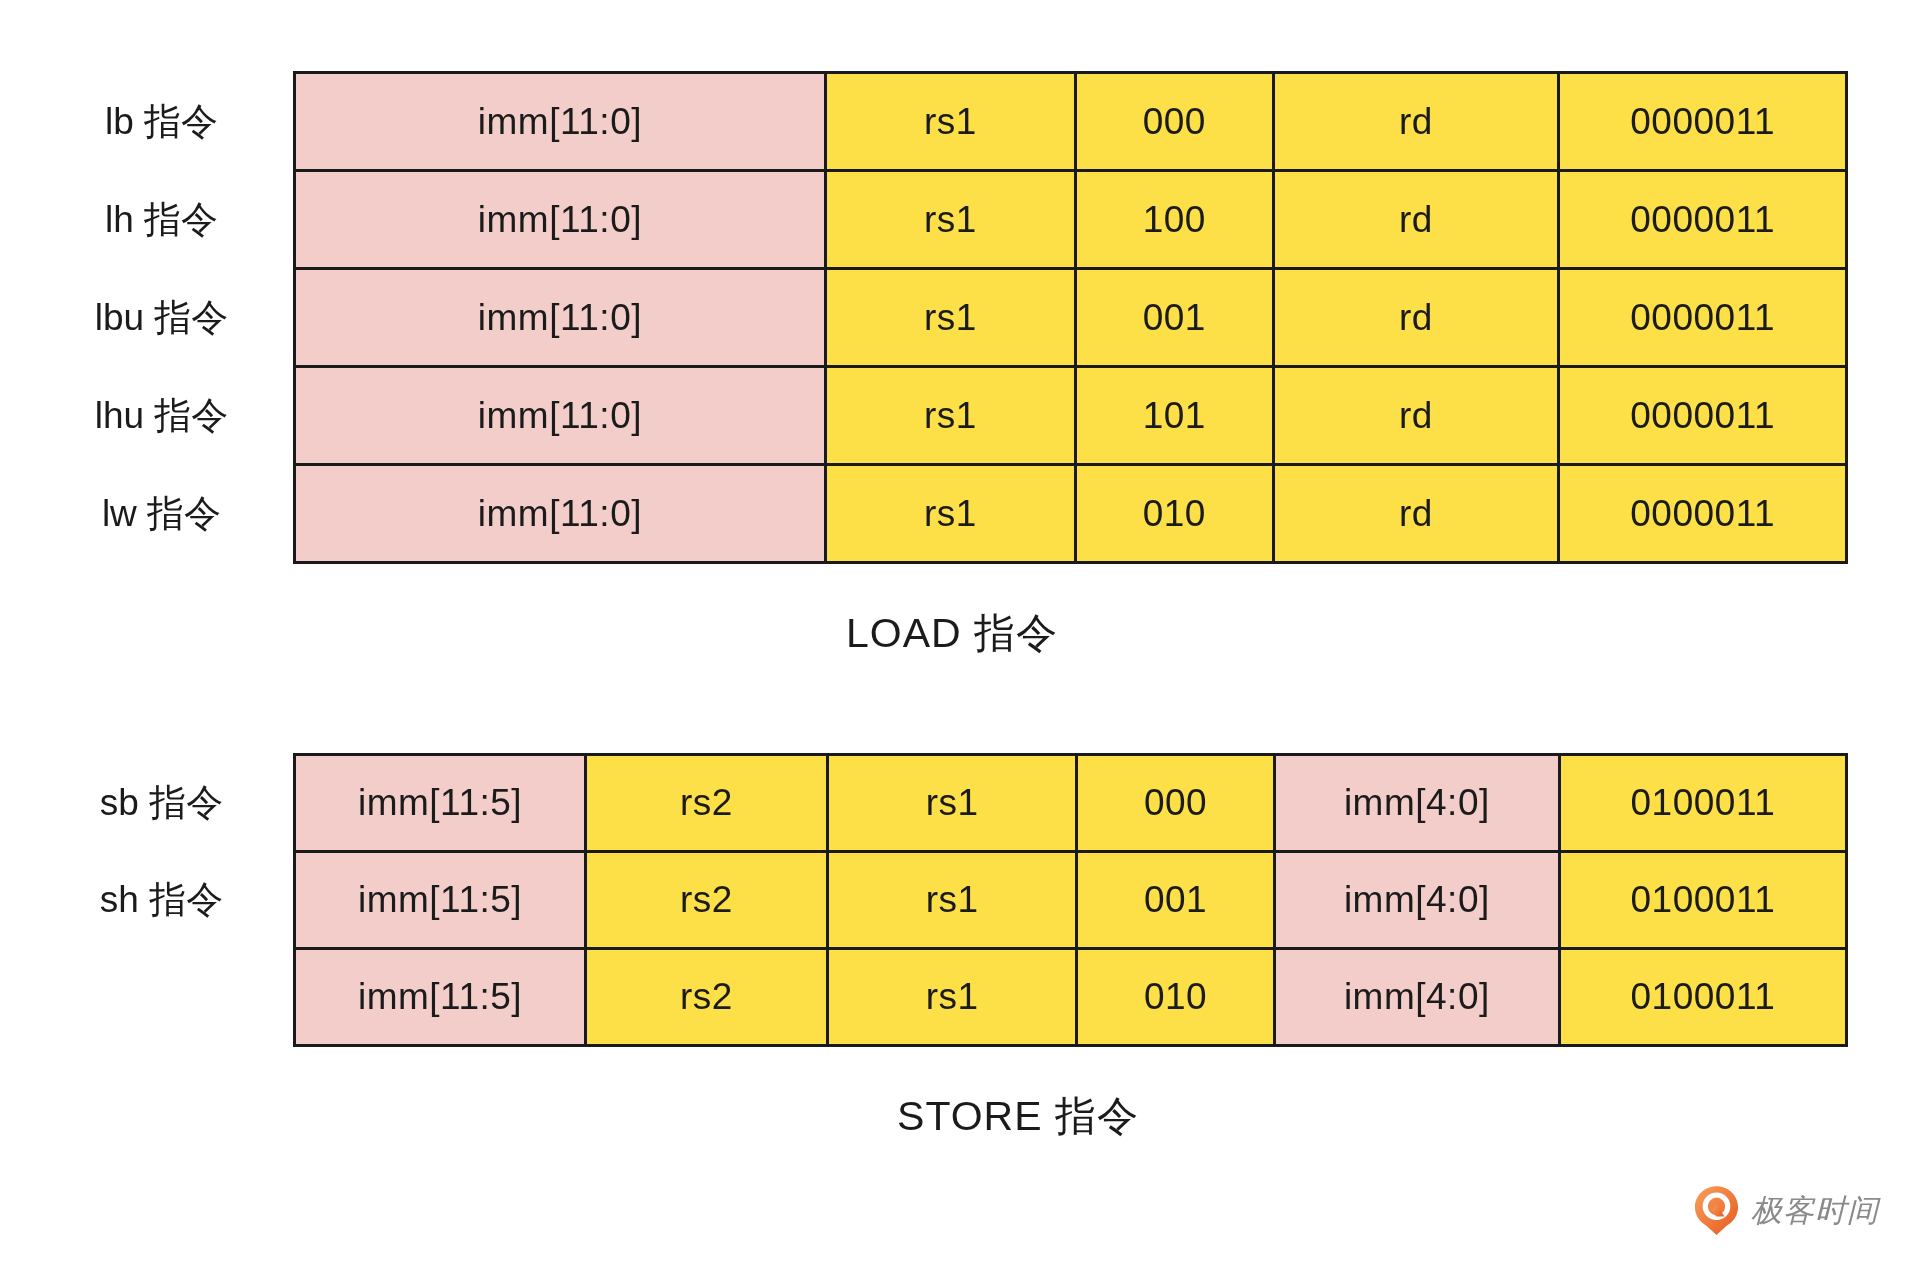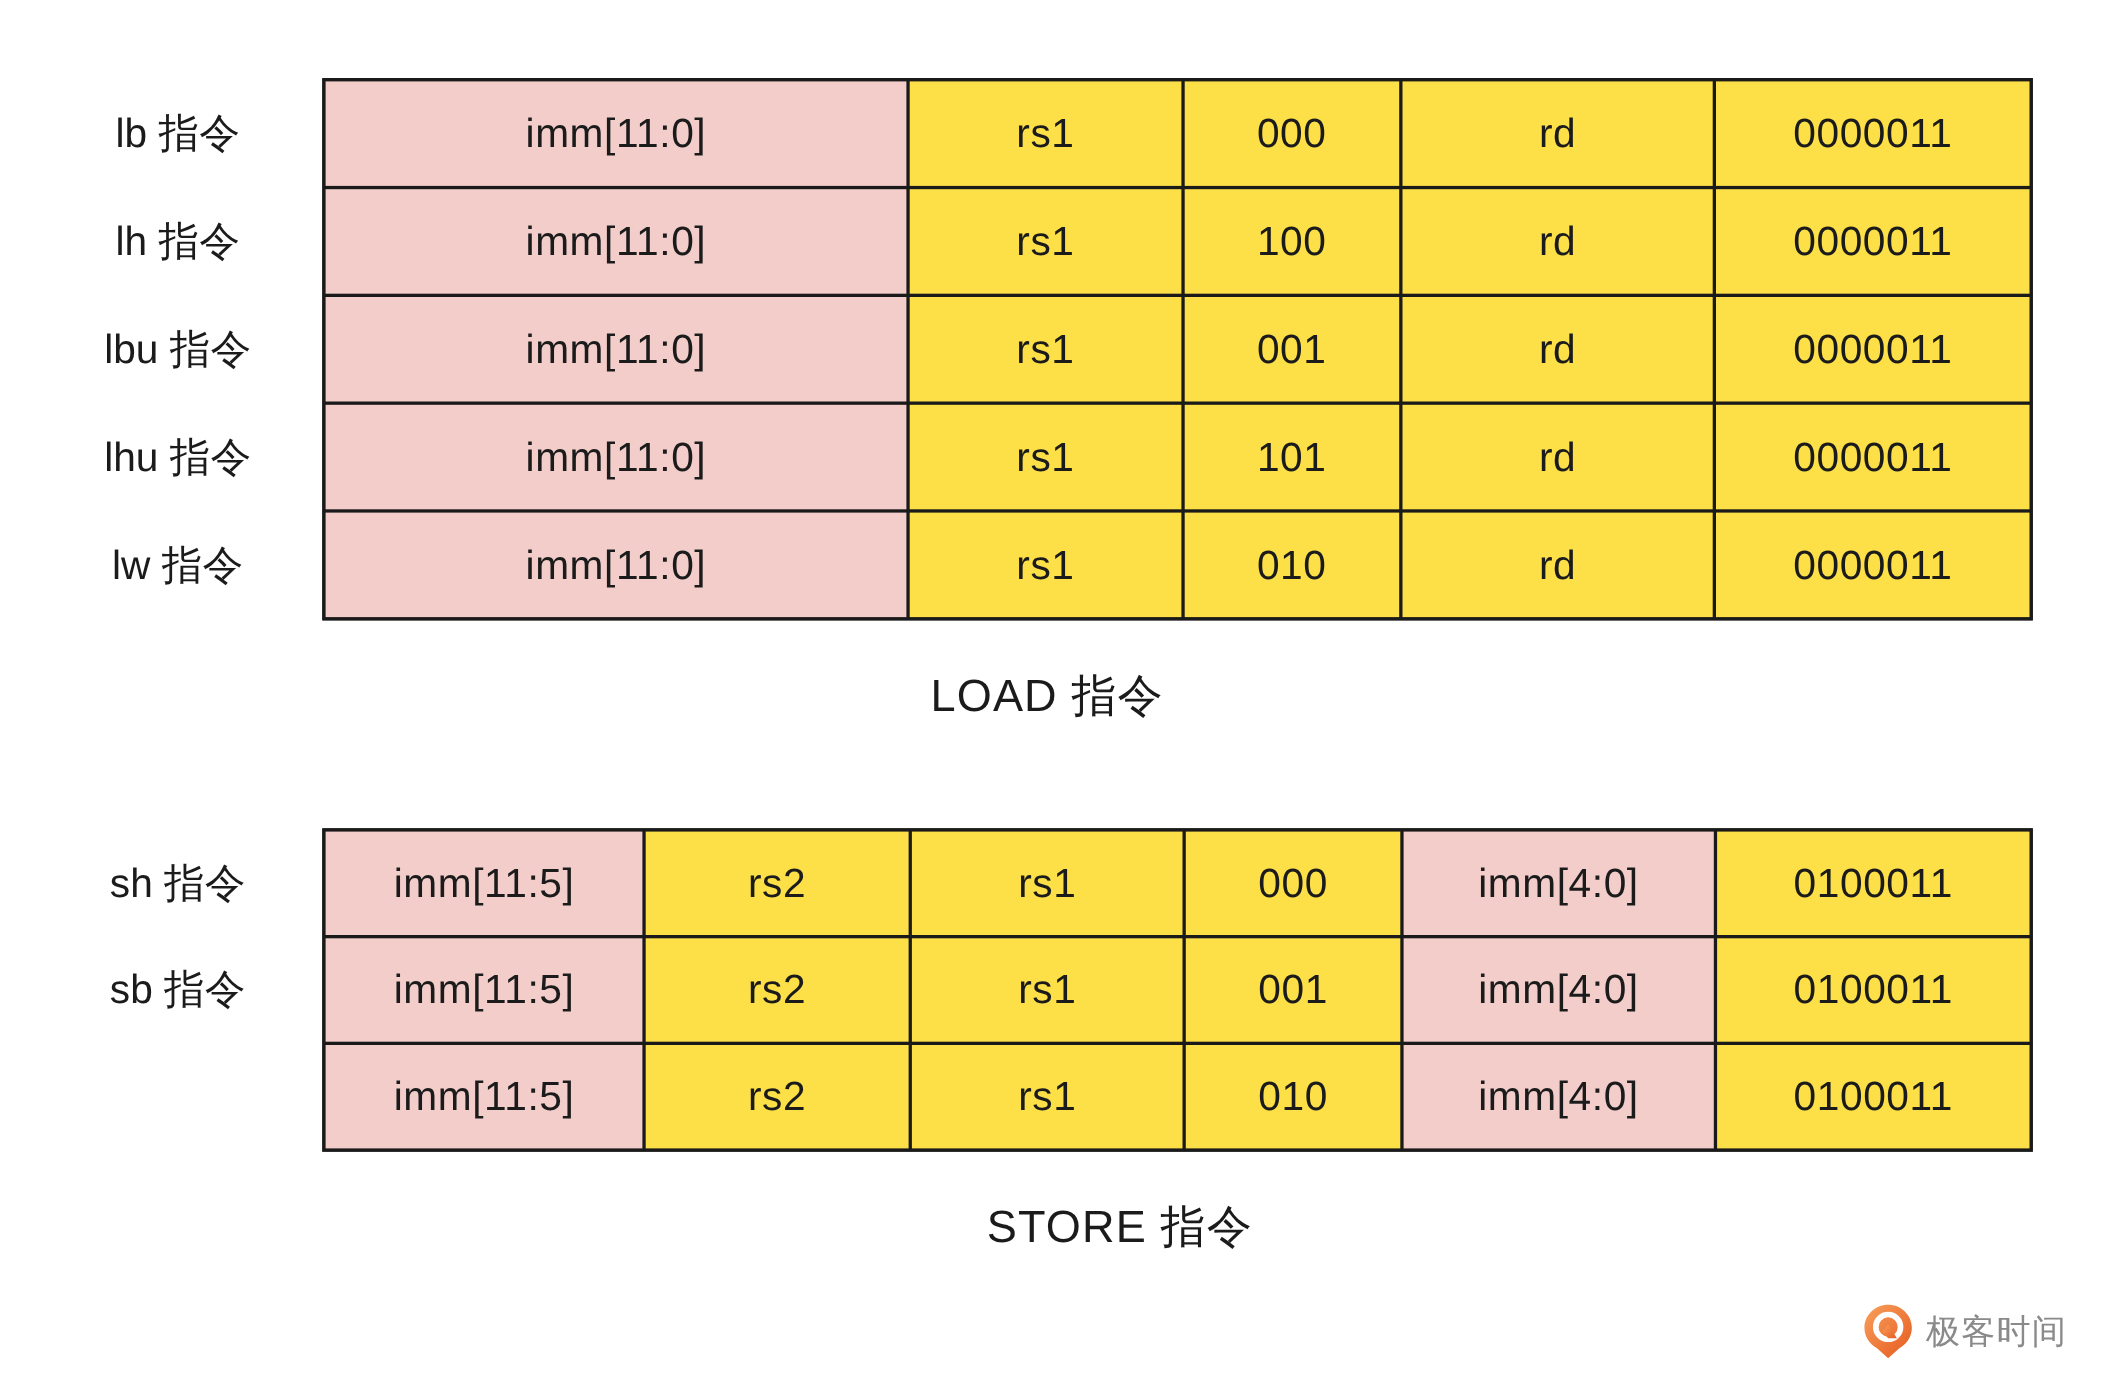--- a/index.html
+++ b/index.html
@@ -111,22 +111,22 @@
     <div class="cell">0000011</div>
     <div class="cell hl" style="background: rgb(242, 205, 202);">imm[11:0]</div>
     <div class="cell">rs1</div>
     <div class="cell">010</div>
     <div class="cell">rd</div>
     <div class="cell">0000011</div>
   </div>
 <div class="caption" id="load-caption">LOAD 指令</div>
 
 <div class="label-col" id="store-labels">
+    <div class="row-label">sb 指令</div>
     <div class="row-label">sh 指令</div>
-    <div class="row-label">sb 指令</div>
   </div>
 <div class="bitgrid" id="store-grid" style="grid-template-columns: 292fr 242fr 250fr 197fr 286fr 288fr; background: rgb(26, 26, 26); border-color: rgb(26, 26, 26);">
     <div class="cell hl" style="background: rgb(242, 205, 202);">imm[11:5]</div>
     <div class="cell">rs2</div>
     <div class="cell">rs1</div>
     <div class="cell">000</div>
     <div class="cell hl" style="background: rgb(242, 205, 202);">imm[4:0]</div>
     <div class="cell">0100011</div>
     <div class="cell hl" style="background: rgb(242, 205, 202);">imm[11:5]</div>
     <div class="cell">rs2</div>
@@ -151,14 +151,14 @@
           <stop offset="0" stop-color="#f9a05c"></stop>
           <stop offset="1" stop-color="#e55a1f"></stop>
         </linearGradient>
       </defs>
       <path d="M24 1 C11.3 1 1 11 1 23.3 C1 31.8 5.9 39.2 13.2 43.2 L24 53 L34.8 43.2 C42.1 39.2 47 31.8 47 23.3 C47 11 36.7 1 24 1 Z" fill="url(#gtgrad)"></path>
       <circle cx="24" cy="22.5" r="12" fill="none" stroke="#ffffff" stroke-width="5.5"></circle>
       <path d="M24 20 L32.5 33.5 L24 33.5 L18.5 27.5 Z" fill="url(#gtgrad)"></path>
       <path d="M24 20 L24 33.5 L15.5 33.5 Z" fill="#ffffff" opacity="0"></path>
     </svg>
   </span>
-  <span class="logo-text" style="color: rgb(138, 138, 138);">极客时间</span>
+  <span class="logo-text" style="color: rgb(138, 138, 138); font-style: italic;">极客时间</span>
 </div>
 
 </body></html>

